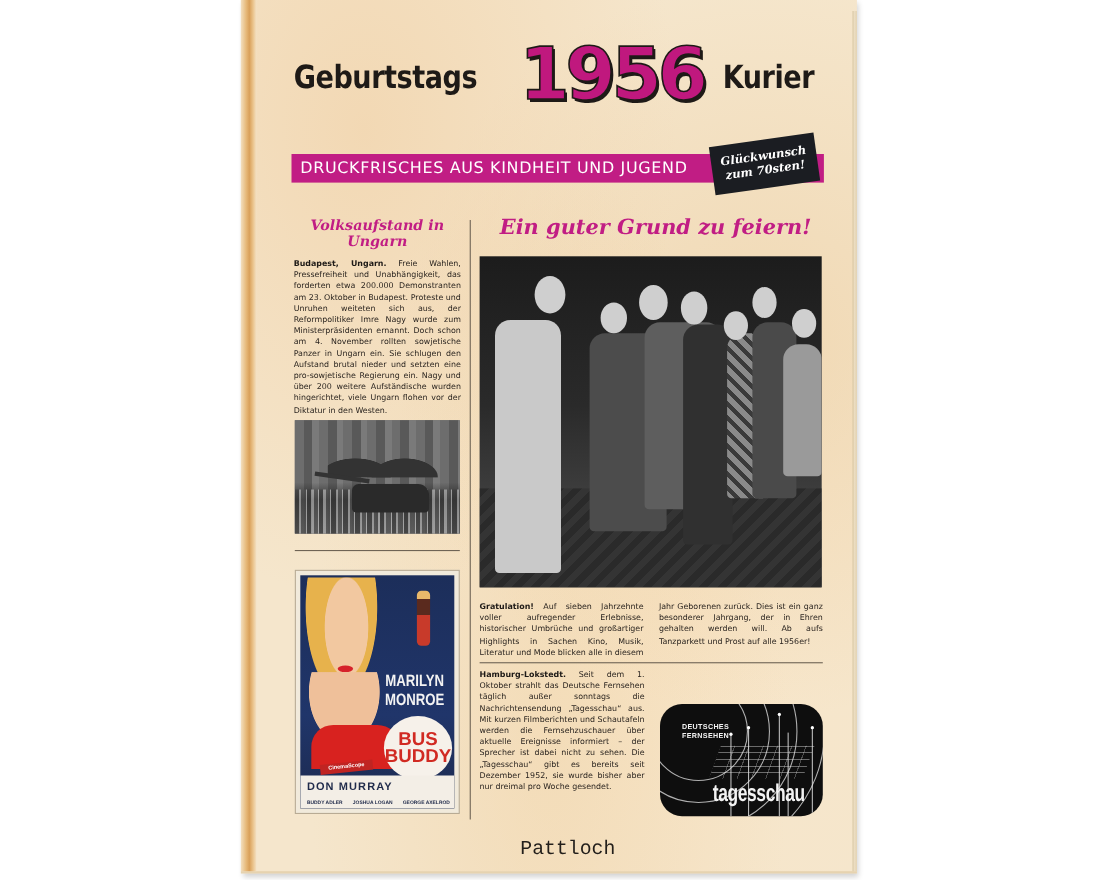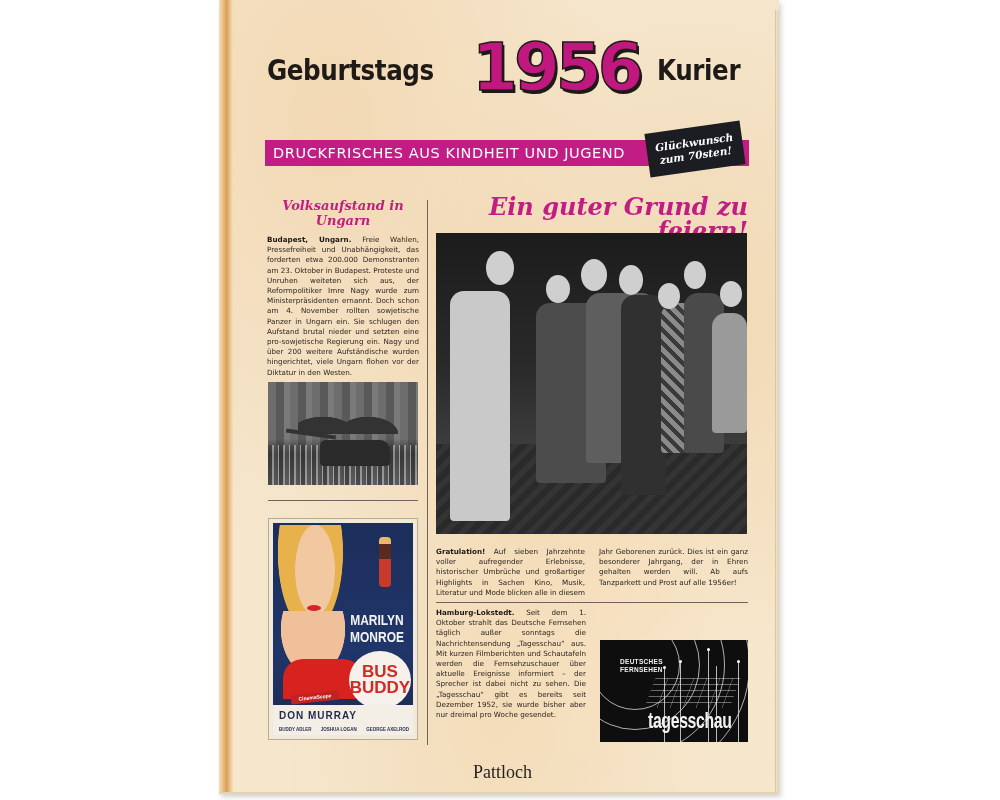--- a/index.html
+++ b/index.html
@@ -138,51 +138,51 @@
   .poster-cinema { position: absolute; left: 18px; top: 170px; width: 48px; height: 9px; background: #c02422; transform: rotate(-6deg);
     font-size: 5px; color: #fff; font-weight: bold; text-align: center; line-height: 9px; font-family: "Liberation Sans", sans-serif; }
   .poster-foot {
     position: absolute; left: 0; bottom: 0; width: 100%; height: 30px; background: #f3eee6;
   }
   .poster-actor { position: absolute; left: 6px; bottom: 14px; font-family: "Liberation Sans", sans-serif; font-weight: bold; font-size: 10px; color: #1f2a4a; letter-spacing: 1px; }
   .poster-credits { position: absolute; left: 6px; bottom: 3px; width: 130px; display: flex; justify-content: space-between;
     font-family: "Liberation Sans", sans-serif; font-size: 4.5px; font-weight: bold; color: #1f2a4a; }
 
   .col-right { position: absolute; left: 217px; top: 195px; width: 312px; }
-  .h-grund { font-size: 24px; line-height: 24px; text-align: right; padding-left: 8px; }
+  .h-grund { font-size: 19px; line-height: 24px; text-align: center; padding-left: 8px; }
 
   .photo-dance {
     position: absolute; left: 217px; top: 233px; width: 311px; height: 301px;
     background: linear-gradient(180deg, #1c1c1c 0%, #2a2a2a 45%, #3c3c3c 70%, #242424 100%);
     overflow: hidden; filter: grayscale(1);
   }
   .photo-dance .floor { position: absolute; left: 0; bottom: 0; width: 100%; height: 90px;
     background: repeating-linear-gradient(135deg, #2a2a2a 0 6px, #343434 6px 12px); }
   .photo-dance .person { position: absolute; border-radius: 14px 14px 4px 4px; }
   .photo-dance .head { position: absolute; border-radius: 50%; background: #cfcfcf; }
 
   .grat-text { position: absolute; left: 217px; top: 547px; width: 312px; column-count: 2; column-gap: 14px; }
   .h-taeglich { position: absolute; left: 217px; top: 617px; width: 312px; font-size: 14px; line-height: 18px; }
   .tages-text { position: absolute; left: 217px; top: 608px; width: 150px; }
   .tv-image {
-    position: absolute; left: 381px; top: 640px; width: 148px; height: 102px; background: #0e0e0e; overflow: hidden;
+    position: absolute; left: 381px; top: 640px; width: 148px; height: 102px; background: #0e0e0e; overflow: hidden; border-radius: 20px;
   }
   .tv-ring { position: absolute; border: 1px solid rgba(230,230,230,0.75); border-radius: 50%; }
   .tv-mast { position: absolute; width: 1px; background: rgba(230,230,230,0.8); }
   .tv-dot { position: absolute; width: 3px; height: 3px; background: #fff; border-radius: 50%; }
   .tv-small { position: absolute; left: 20px; top: 18px; font-family: "Liberation Sans", sans-serif; font-weight: bold; font-size: 6.5px; line-height: 8px; color: #f2f2f2; letter-spacing: 0.3px; }
   .tv-big { position: absolute; left: 48px; top: 68px; font-family: "Liberation Sans", sans-serif; font-weight: bold; font-size: 22px; color: #f3f3f3; letter-spacing: -0.5px; transform: scaleX(0.72); transform-origin: left; }
   .tv-grid { position: absolute; left: 50px; top: 38px; width: 85px; height: 30px;
     background: repeating-linear-gradient(0deg, transparent 0 5px, rgba(220,220,220,0.45) 5px 6px),
                 repeating-linear-gradient(90deg, transparent 0 12px, rgba(220,220,220,0.3) 12px 13px);
     transform: skewX(-20deg); }
 
   .publisher {
     position: absolute; left: 254px; top: 762px;
-    font-family: Liberation Serif, serif; font-size: 18px; color: #231f1b;
+    font-family: Liberation Mono, monospace; font-size: 18px; color: #231f1b;
   }
 </style>
 </head>
 <body>
 
 <div class="book">
   <div class="spine"></div>
   <div class="right-edge"></div>
 
   <div class="masthead">

